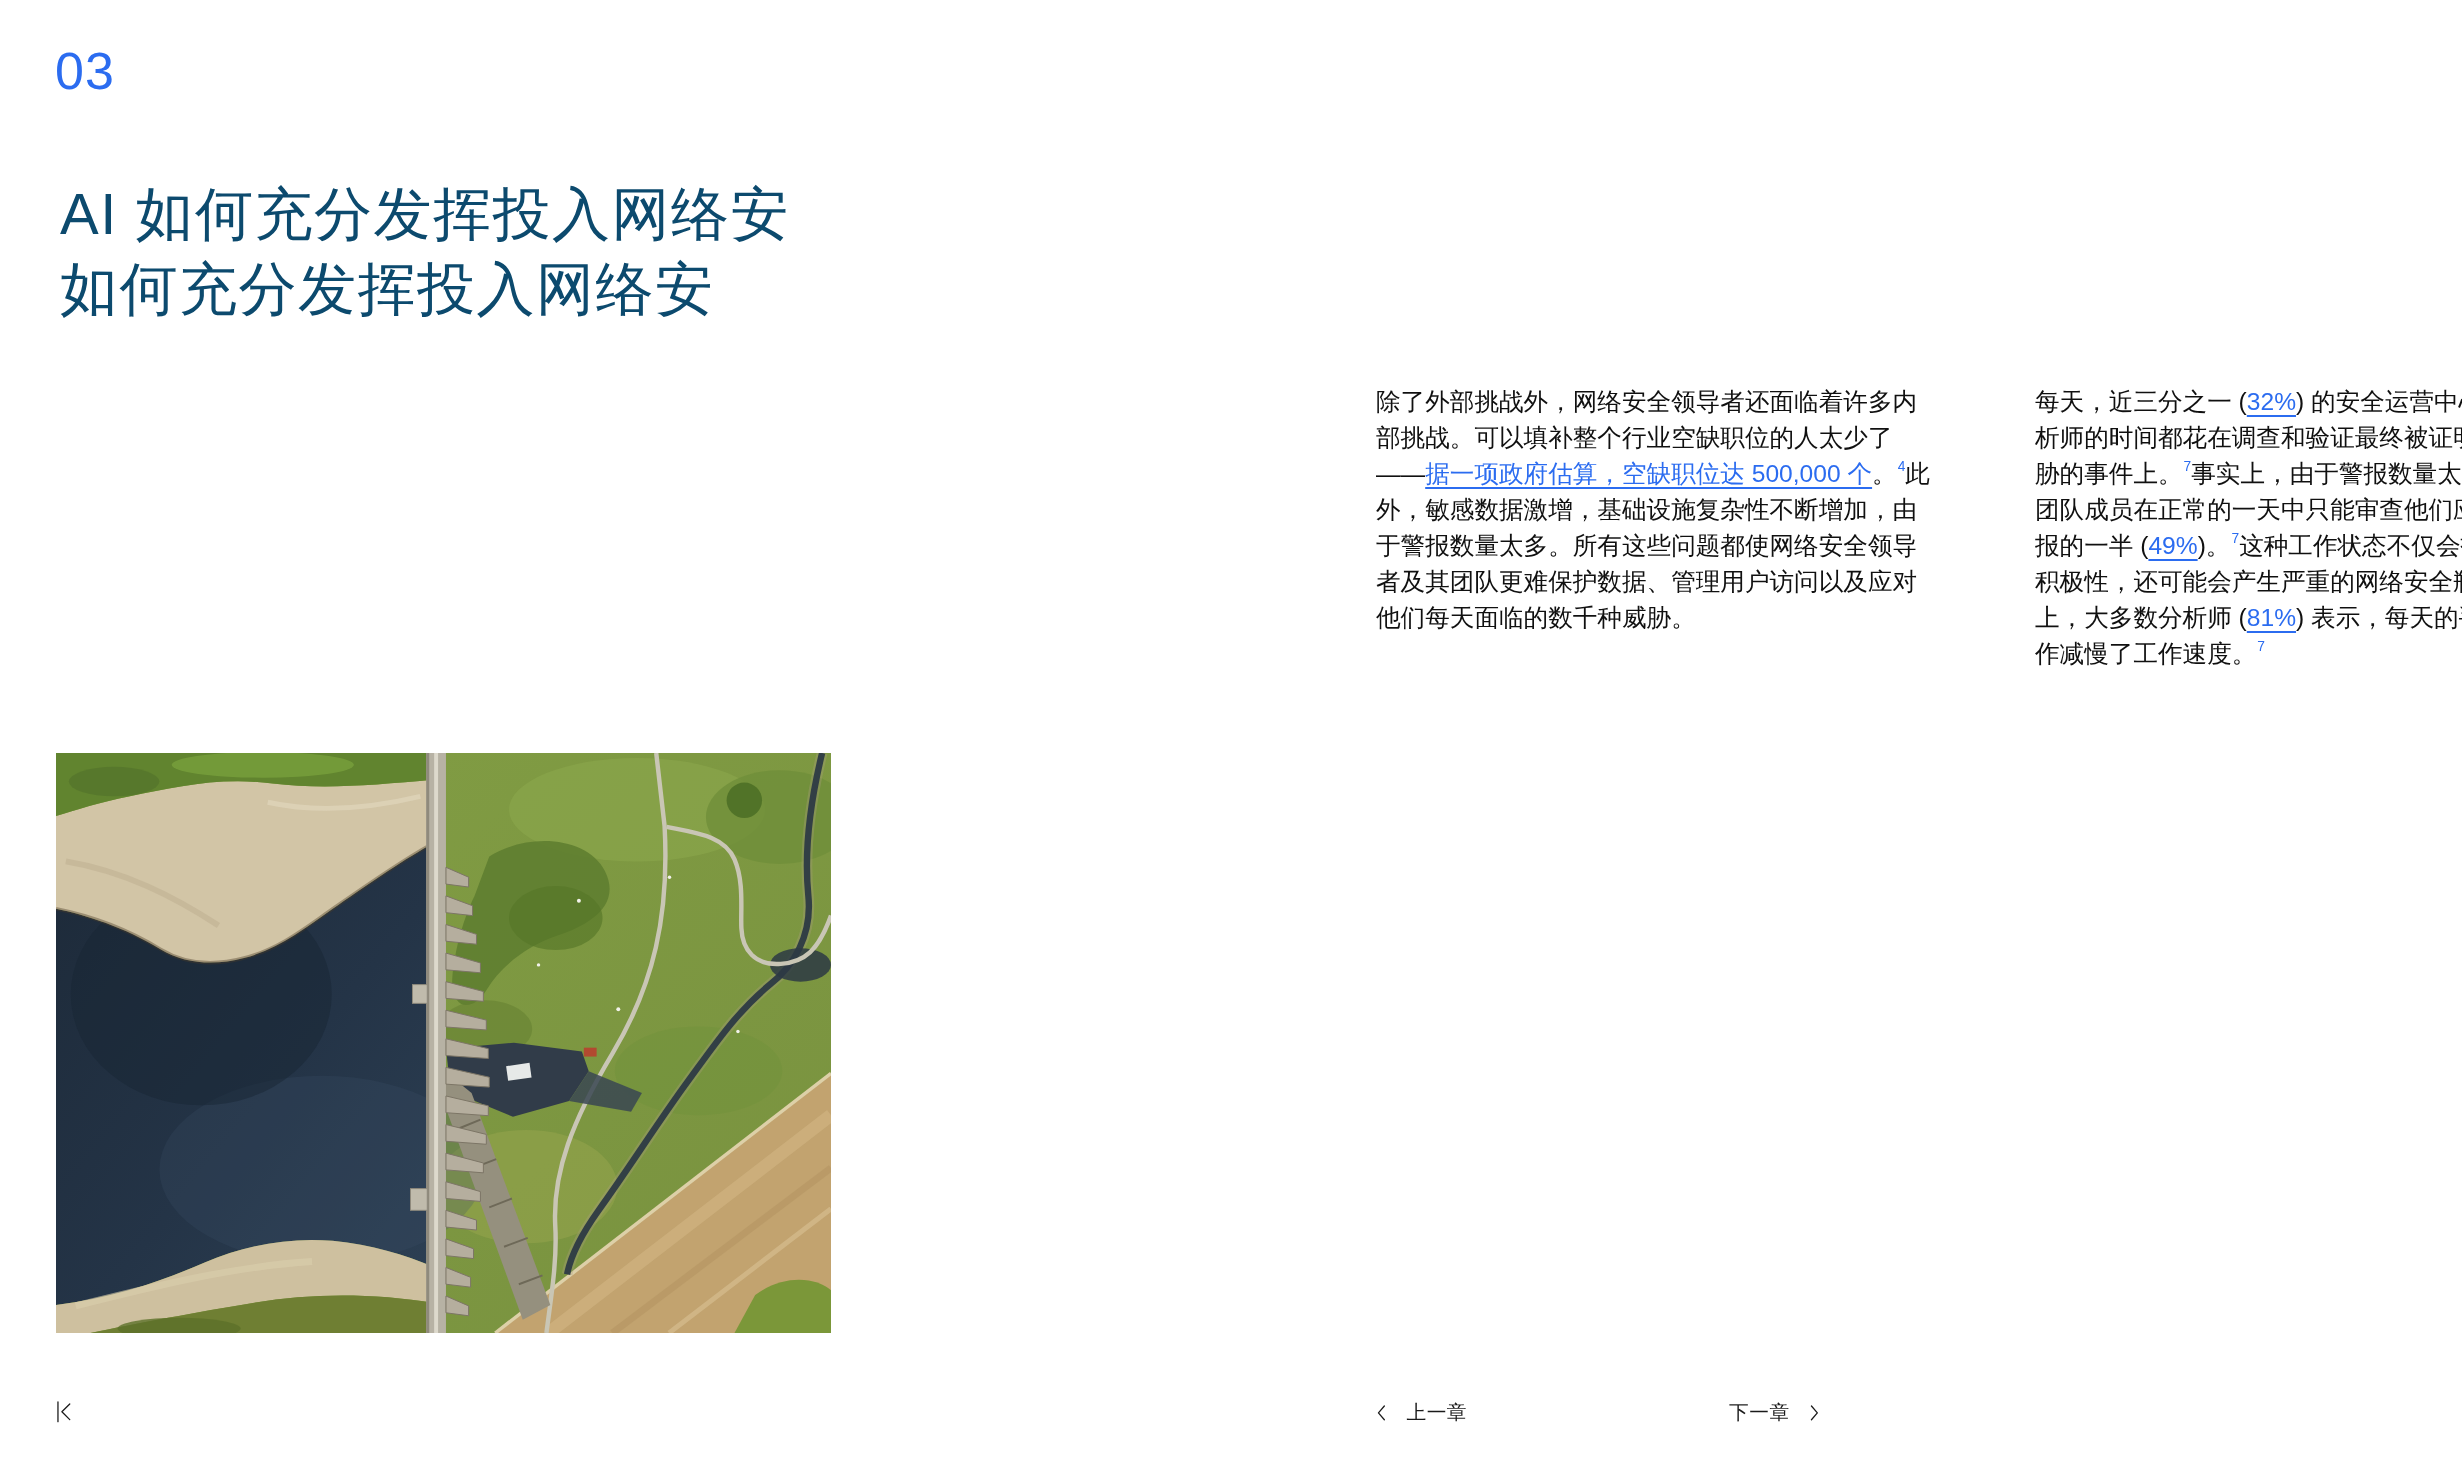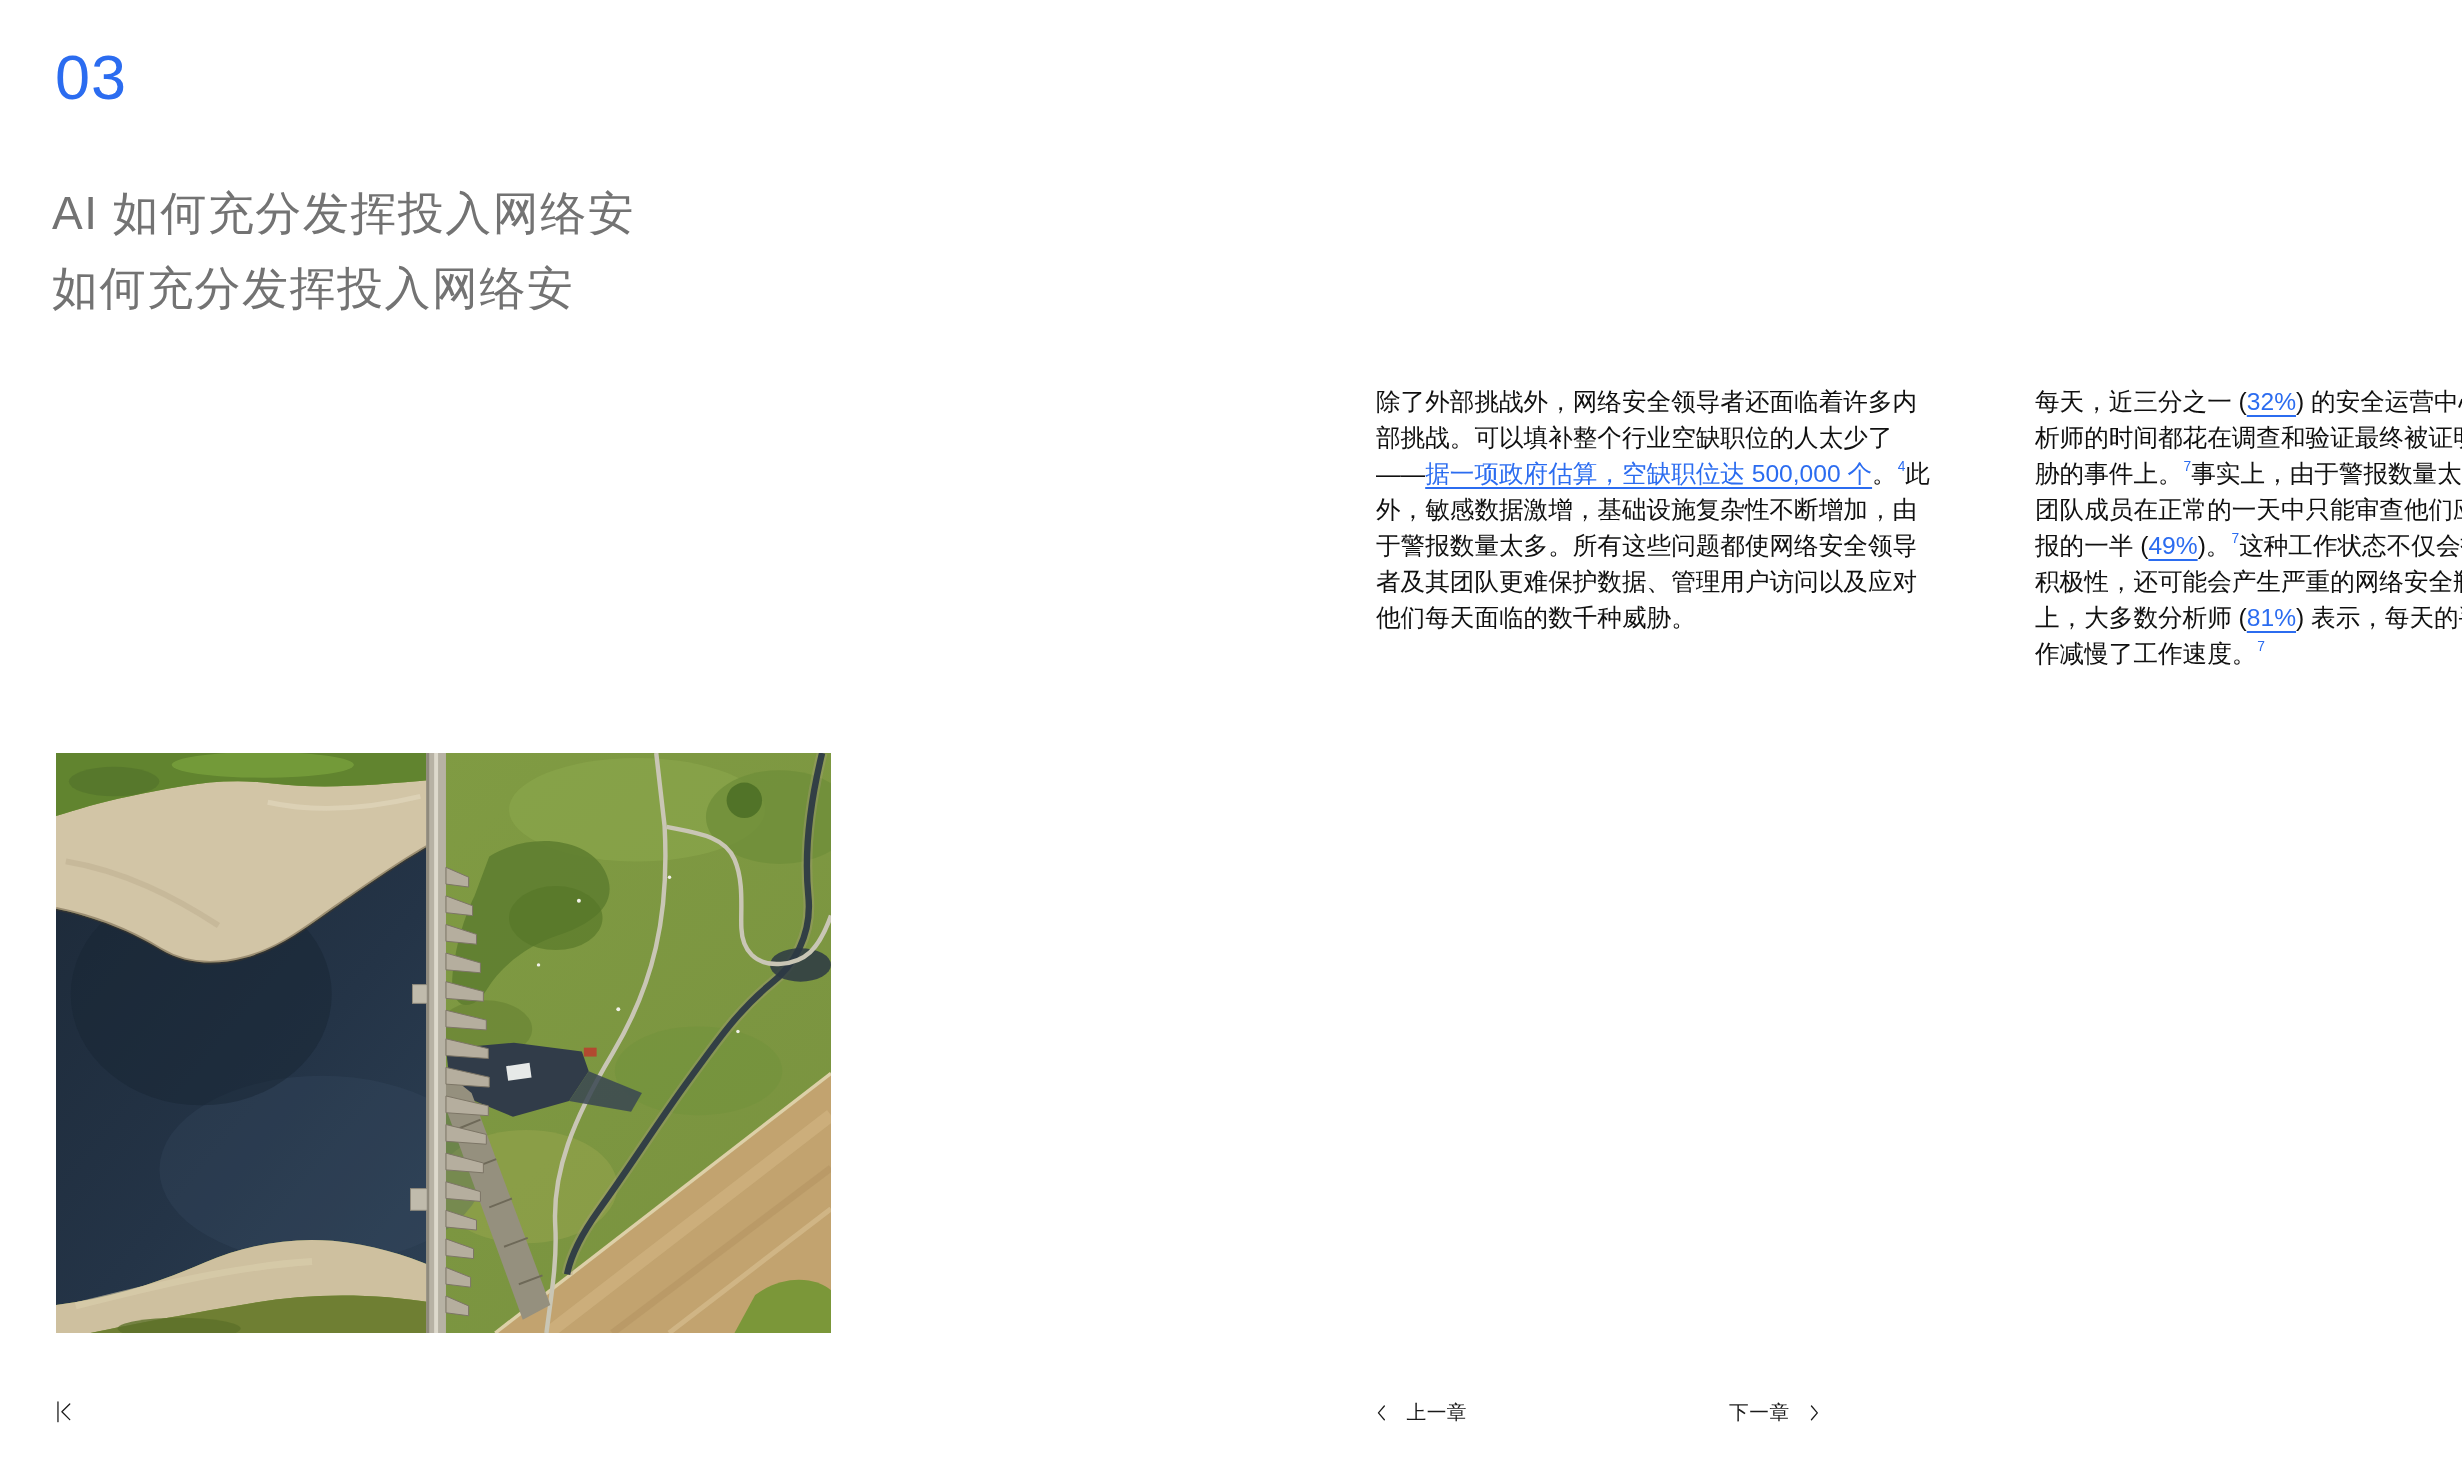--- a/index.html
+++ b/index.html
@@ -5,27 +5,27 @@
   html,body{margin:0;padding:0;}
   body{
     width:2626px;height:1477px;background:#ffffff;
     font-family:"Liberation Sans","DejaVu Sans",sans-serif;
     -webkit-font-smoothing:antialiased;
   }
   .page{position:relative;width:2626px;height:1477px;overflow:hidden;background:#fff;}
 
   .chapter-number{
     position:absolute;left:55px;top:43px;
-    font-size:63px;line-height:1.1;font-weight:300;
+    font-size:52px;line-height:1.1;font-weight:300;
     color:#2b6cf0;letter-spacing:1px;
   }
   .page-title{
-    position:absolute;left:52px;top:176px;margin:0;
-    font-size:46px;line-height:75px;font-weight:300;
-    color:#737373;letter-spacing:1.5px;
+    position:absolute;left:60px;top:176px;margin:0;
+    font-size:58px;line-height:75px;font-weight:300;
+    color:#0c4a6e;letter-spacing:1.5px;
   }
   .page-title span{display:block;}
 
   .photo{
     position:absolute;left:56px;top:753px;width:775px;height:580px;margin:0;
   }
   .photo svg{display:block;width:775px;height:580px;}
 
   .body-col{
     position:absolute;top:384px;width:559px;

